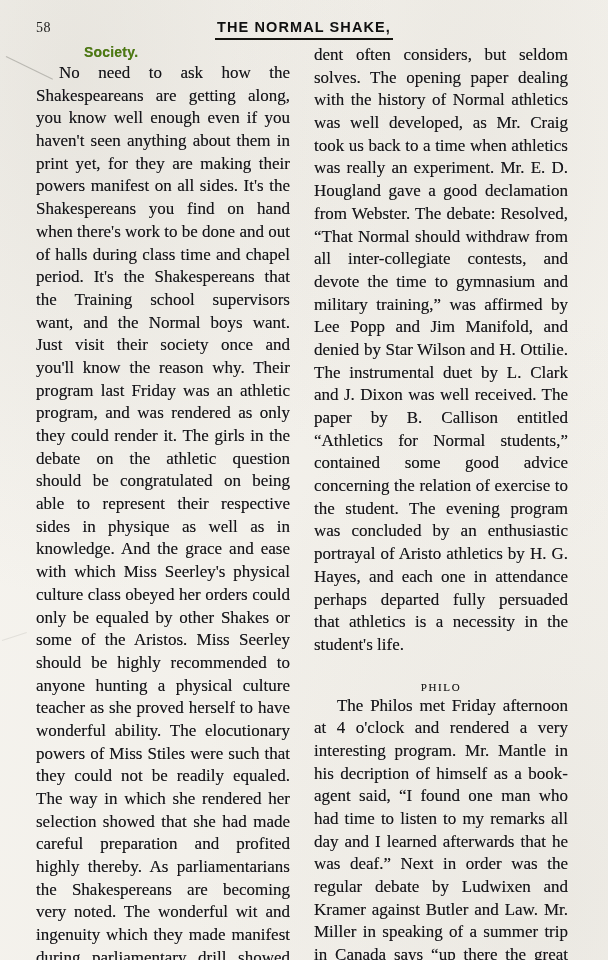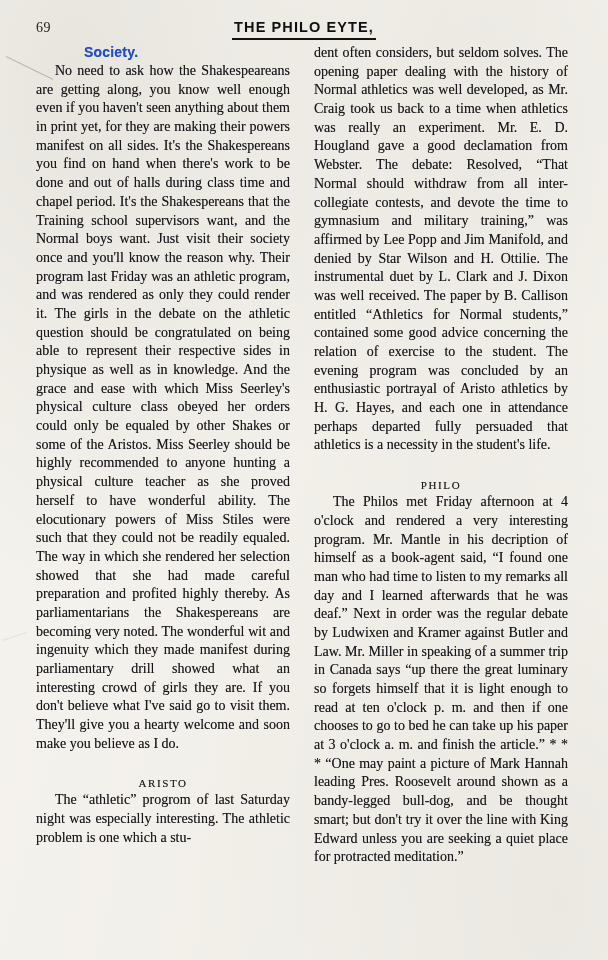--- a/index.html
+++ b/index.html
@@ -95,40 +95,40 @@
   }
   .col {
     width: 254px;
     flex: 0 0 254px;
   }
 
   .section-title {
     font-family: "Liberation Sans", "DejaVu Sans", sans-serif;
     font-weight: bold;
     font-size: 14px;
-    color: #1d4ed8;
+    color: #4d7c0f;
     margin: 0 0 2px 0;
     padding-left: 48px;
     letter-spacing: .2px;
   }
   .sub-head {
     text-align: center;
     font-size: 11px;
     letter-spacing: 1.6px;
     font-variant: small-caps;
     text-transform: uppercase;
     color: #1b1b1b;
     margin: 5px 0 2px 0;
     font-family: "Liberation Serif", "DejaVu Serif", serif;
   }
   .sub-head.spaced-top { margin-top: 24px; }
 
   p.body {
     margin: 0;
-    font-size: 14px;
+    font-size: 17px;
     line-height: 1.335;
     text-align: justify;
     text-justify: inter-word;
     text-indent: 1.35em;
     color: #15151a;
     -webkit-font-smoothing: none;
   }
   p.body.cont { text-indent: 0; }
 
   
@@ -137,23 +137,23 @@
 </head>
 <body>
 
 <div class="page">
 
   <div class="paper-grain"></div>
   <div class="scan-scratch"></div>
   <div class="scan-scratch b"></div>
 
   <div class="running-head">
-    <div class="folio">69</div>
+    <div class="folio">58</div>
     <div class="head-title-wrap">
-      <span class="head-title">THE PHILO EYTE,</span>
+      <span class="head-title">THE NORMAL SHAKE,</span>
     </div>
   </div>
 
   <div class="columns">
 
     <div class="col">
       <div class="section-title">Society.</div>
 
       <p class="body">No need to ask how the Shakespeareans are getting along, you know well enough even if you haven't seen anything about them in print yet, for they are making their powers manifest on all sides.  It's the Shakespereans you find on hand when there's work to be done and out of halls during class time and chapel period.  It's the Shakespereans that the Training school supervisors want, and the Normal boys want.  Just visit their society once and you'll know the reason why.  Their program last Friday was an athletic program, and was rendered as only they could render it.  The girls in the debate on the athletic question should be congratulated on being able to represent their respective sides in physique as well as in knowledge.  And the grace and ease with which Miss Seerley's physical culture class obeyed her orders could only be equaled by other Shakes or some of the Aristos.  Miss Seerley should be highly recommended to anyone hunting a physical culture teacher as she proved herself to have wonderful ability.  The elocutionary powers of Miss Stiles were such that they could not be readily equaled.  The way in which she rendered her selection showed that she had made careful preparation and profited highly thereby.  As parliamentarians the Shakespereans are becoming very noted. The wonderful wit and ingenuity which they made manifest during parliamentary drill showed what an interesting crowd of girls they are.  If you don't believe what I've said go to visit them.  They'll give you a hearty welcome and soon make you believe as I do.</p>
 

